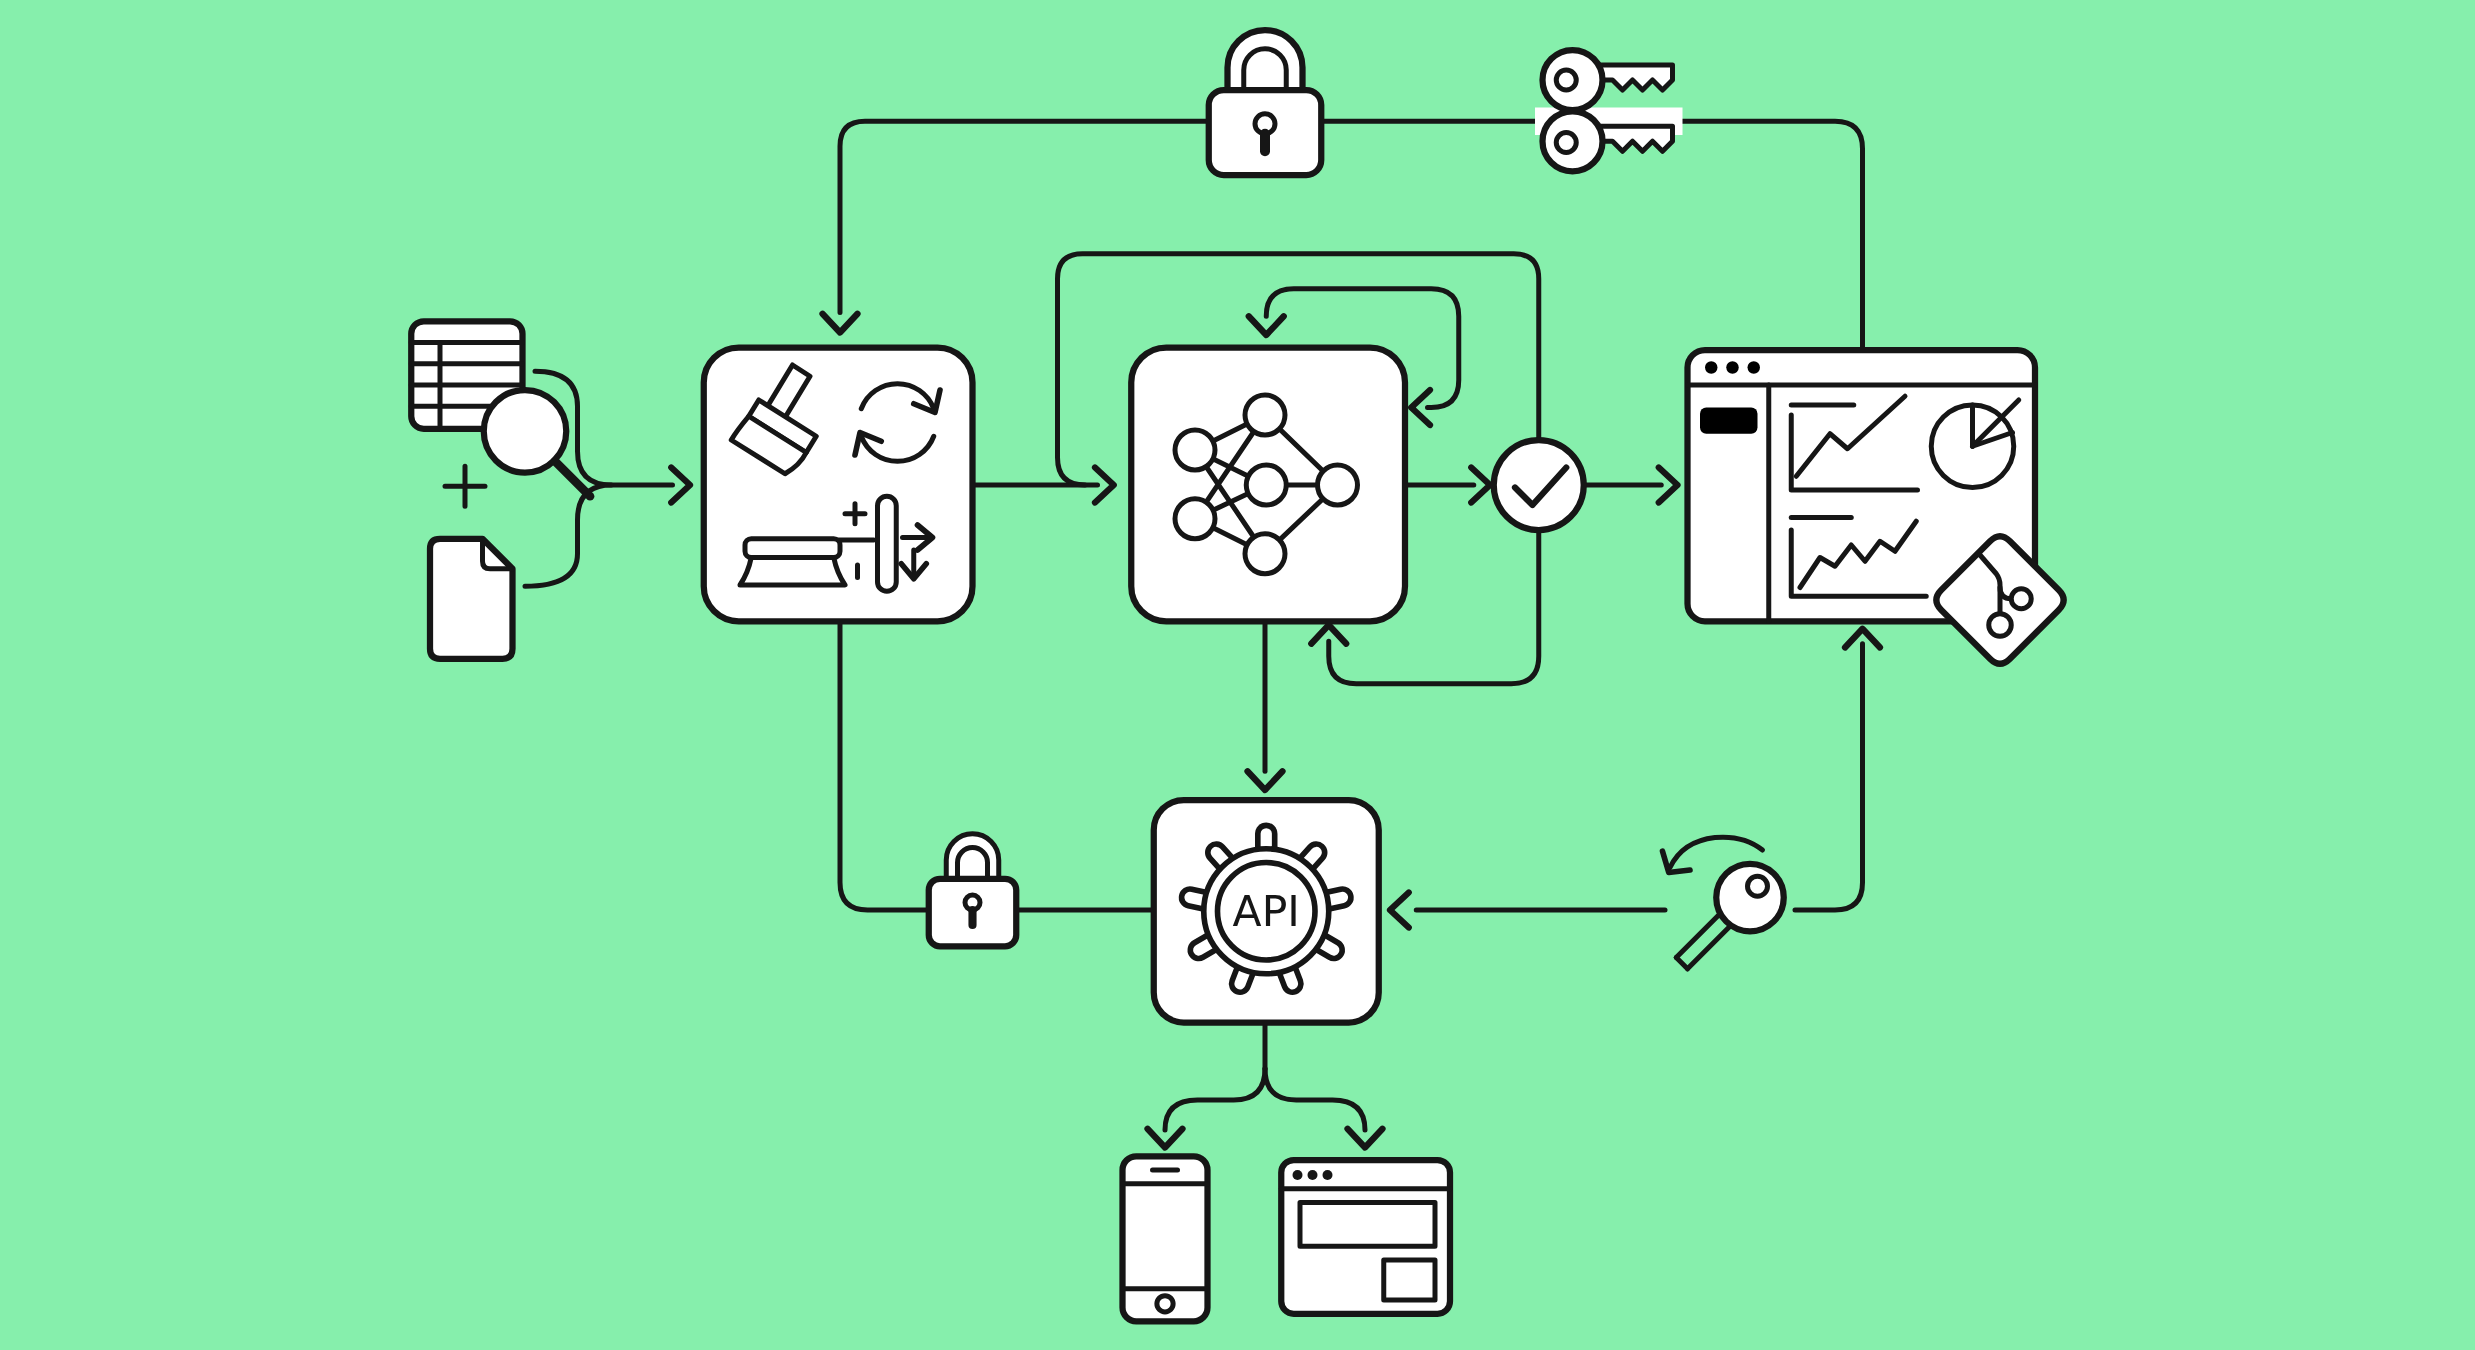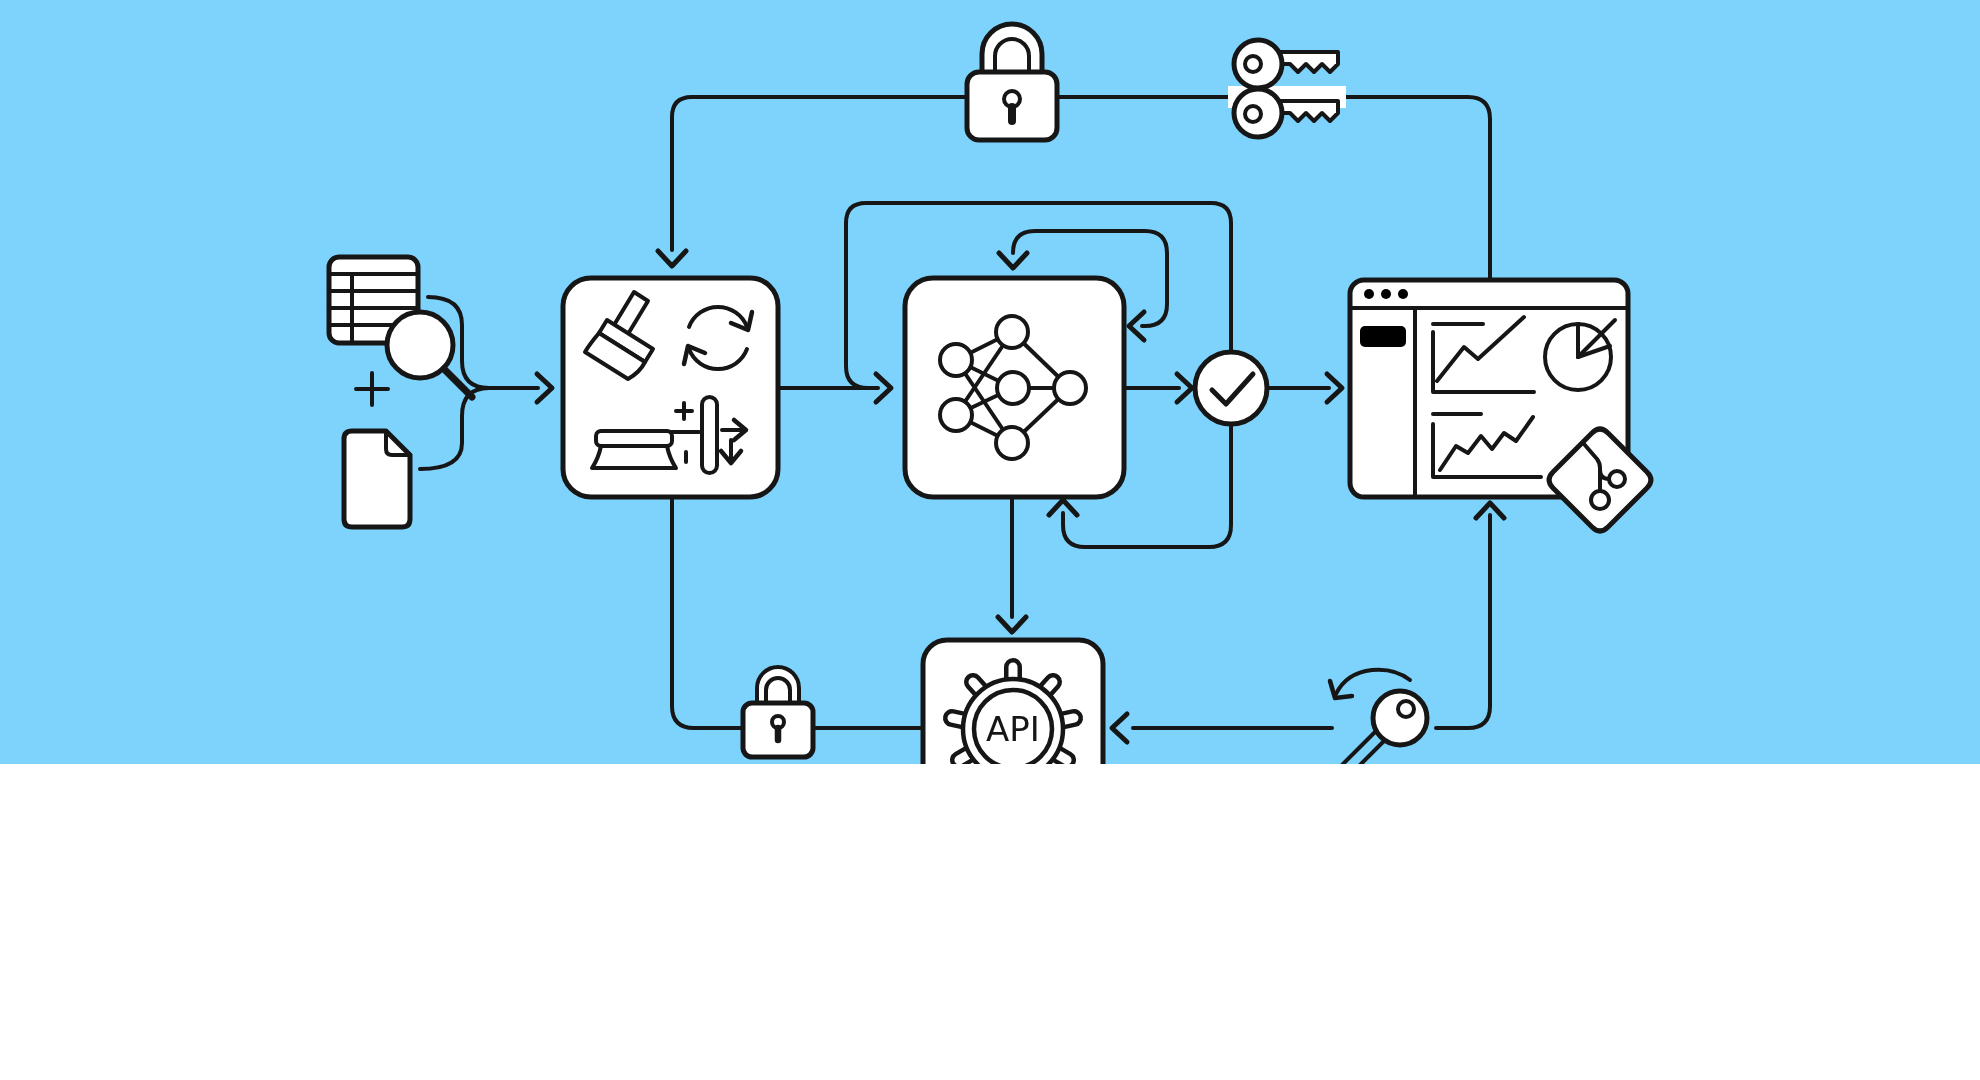--- a/index.html
+++ b/index.html
@@ -1,16 +1,16 @@
 <!DOCTYPE html>
 <html><head>
 <meta charset="utf-8">
 <style>
   html,body{margin:0;padding:0;background:#fff;}
-  .stage{width:1980px;height:764px;background:#7dd3fc;position:relative;overflow:hidden;}
+  .stage{width:1980px;height:1080px;background:#86efac;position:relative;overflow:hidden;}
   svg{display:block;}
   .s{stroke:#161616;stroke-width:4;fill:none;stroke-linecap:round;stroke-linejoin:round;}
   .s5{stroke-width:5;}
   .s35{stroke-width:3.5;}
   .s3{stroke-width:3;}
   .w{fill:#ffffff;}
   .dk{fill:#161616;}
   .ah{stroke:#161616;stroke-width:5;fill:none;stroke-linecap:round;stroke-linejoin:round;}
   .noline{stroke:none;}
   text.api{font-family:"DejaVu Sans","Liberation Sans",sans-serif;font-size:34px;font-weight:500;fill:#161616;}

